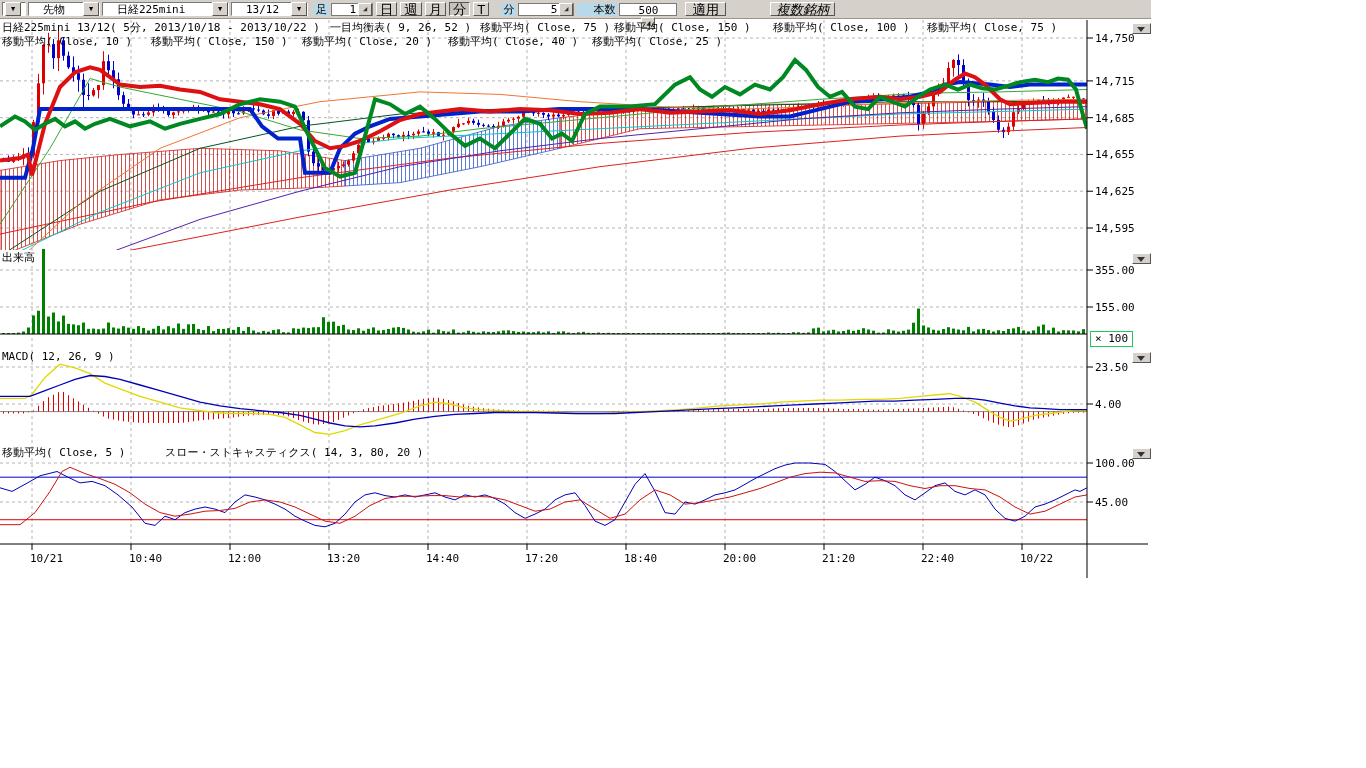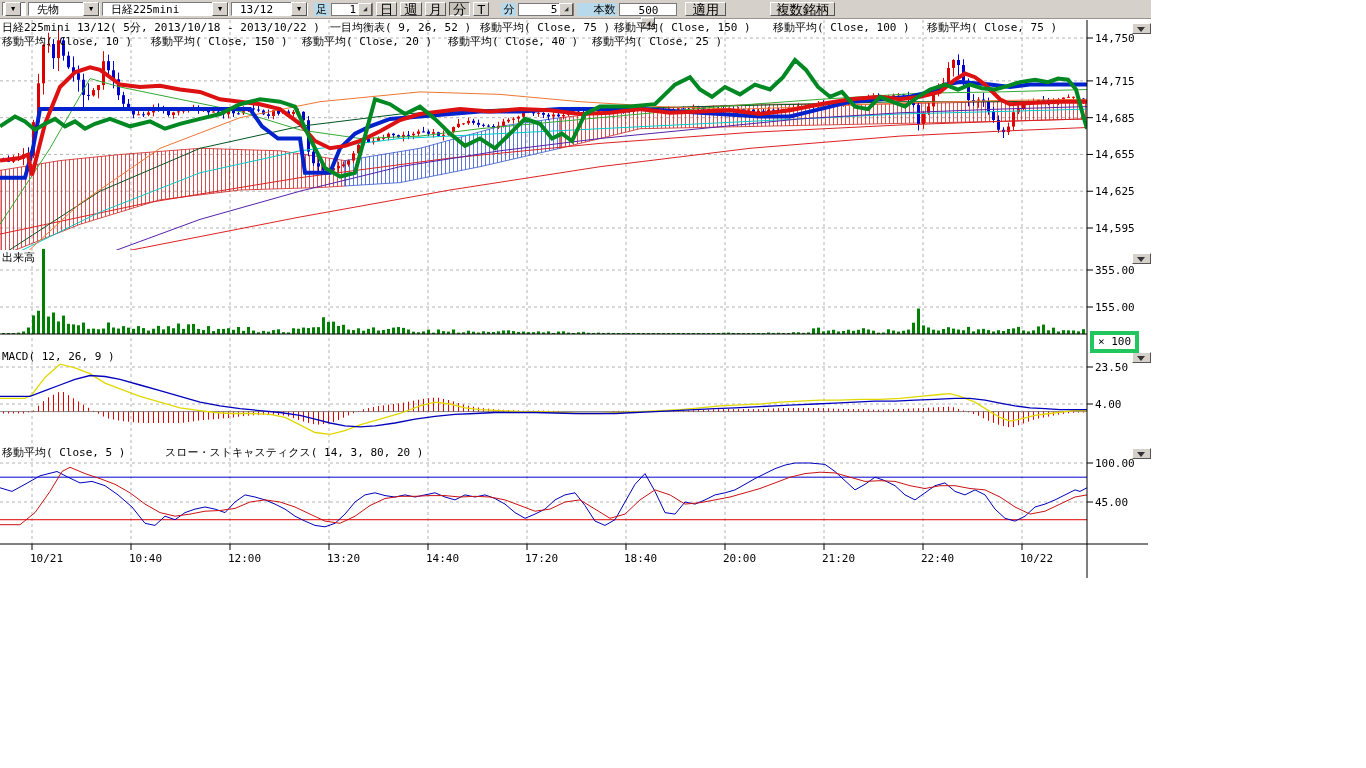--- a/index.html
+++ b/index.html
@@ -2,36 +2,36 @@
 <html><head>
 <meta charset="utf-8">
 <style>
   html,body{margin:0;padding:0;background:#fff;width:1366px;height:768px;overflow:hidden;
     font-family:"DejaVu Sans Mono","Liberation Mono",monospace;}
   #app{position:relative;width:1366px;height:768px;background:#fff;}
   
   #toolbar{position:absolute;left:0;top:0;width:1151px;height:18px;background:#d5d1ca;
     border-bottom:1px solid #9a968f;display:flex;align-items:center;font-size:11px;color:#000;}
   .combo{background:#fff;border:1px solid #7a7a7a;border-right-color:#fff;border-bottom-color:#fff;
-    height:14px;display:flex;align-items:center;justify-content:space-between;margin-left:2px;padding-left:8px;box-sizing:border-box;}
+    height:14px;display:flex;align-items:center;justify-content:space-between;margin-left:2px;padding-left:14px;box-sizing:border-box;}
   .combo .arr{width:14px;height:12px;background:#d5d1ca;border:1px solid;border-color:#fff #555 #555 #fff;
     display:flex;align-items:center;justify-content:center;font-size:7px;color:#000;margin-left:2px;}
   .tlabel{background:#b7d9ea;height:13px;line-height:13px;padding:0 2px;margin-left:6px;}
   .spinbox{background:#fff;border:1px solid #7a7a7a;height:13px;display:flex;align-items:center;margin-left:2px;box-sizing:border-box;}
   .spinbox .val{padding:0 2px;text-align:right;}
   .spin{width:12px;height:11px;background:#d5d1ca;border:1px solid;border-color:#fff #555 #555 #fff;
     font-size:7px;line-height:10px;text-align:center;color:#333;}
   .tbtn{background:#d5d1ca;border:1px solid;border-color:#fff #555 #555 #fff;height:14px;line-height:13px;
     padding:0 3px;margin-left:3px;box-sizing:border-box;}
   .tbtn.pressed{background:#c6c2ba;border-color:#555 #fff #fff #555;}
   
   .arrow-btn{position:absolute;width:19px;height:11px;background:#d5d1ca;border:1px solid;border-color:#fff #555 #555 #fff;box-sizing:border-box;}
   .arrow-btn:after{content:"";position:absolute;left:4px;top:3px;border:4px solid transparent;border-top:5px solid #333;}
   
-  #multiplier{position:absolute;left:1090px;top:331px;width:41px;height:14px;border:4px solid #22c55e;
+  #multiplier{position:absolute;left:1090px;top:331px;width:41px;height:14px;border:1px solid #22c55e;
     background:#fff;font-size:11px;line-height:13px;text-align:center;}
 </style>
 </head>
 <body>
 
 <div id="app">
 
   <div id="toolbar">
     <div class="combo" style="width:24px;padding-left:0;">
       <span class="arr">▼</span>
@@ -62,21 +62,21 @@
     <div class="spinbox" style="width:56px;">
       <span class="val" style="flex:1;">5</span>
       <span class="spin">◢</span>
     </div>
     <span class="tlabel" style="margin-left:3px;padding-left:16px;">本数</span>
     <div class="spinbox" style="width:58px;flex-direction:column;">
       <span class="val" style="flex:1;">500</span>
       <span class="spin">◢</span>
     </div>
     <button class="tbtn" style="margin-left:8px;padding:0 6px;font-family:Liberation Serif, serif;">適用</button>
-    <button class="tbtn" style="margin-left:44px;padding:0 5px;">複数銘柄</button>
+    <button class="tbtn" style="margin-left:44px;padding:0 5px;font-style:italic;">複数銘柄</button>
   </div>
 
   <svg id="chart-svg" width="1366" height="750" style="position:absolute;left:0;top:0;">
       <defs>
         <clipPath id="clipMain">
           <rect x="0" y="20" width="1087" height="230"></rect>
         </clipPath>
         <pattern id="hatchRed" width="4" height="8" patternUnits="userSpaceOnUse">
           <line x1="1.5" y1="0" x2="1.5" y2="8" stroke="#cc2222" stroke-width="0.8"></line>
         </pattern>

